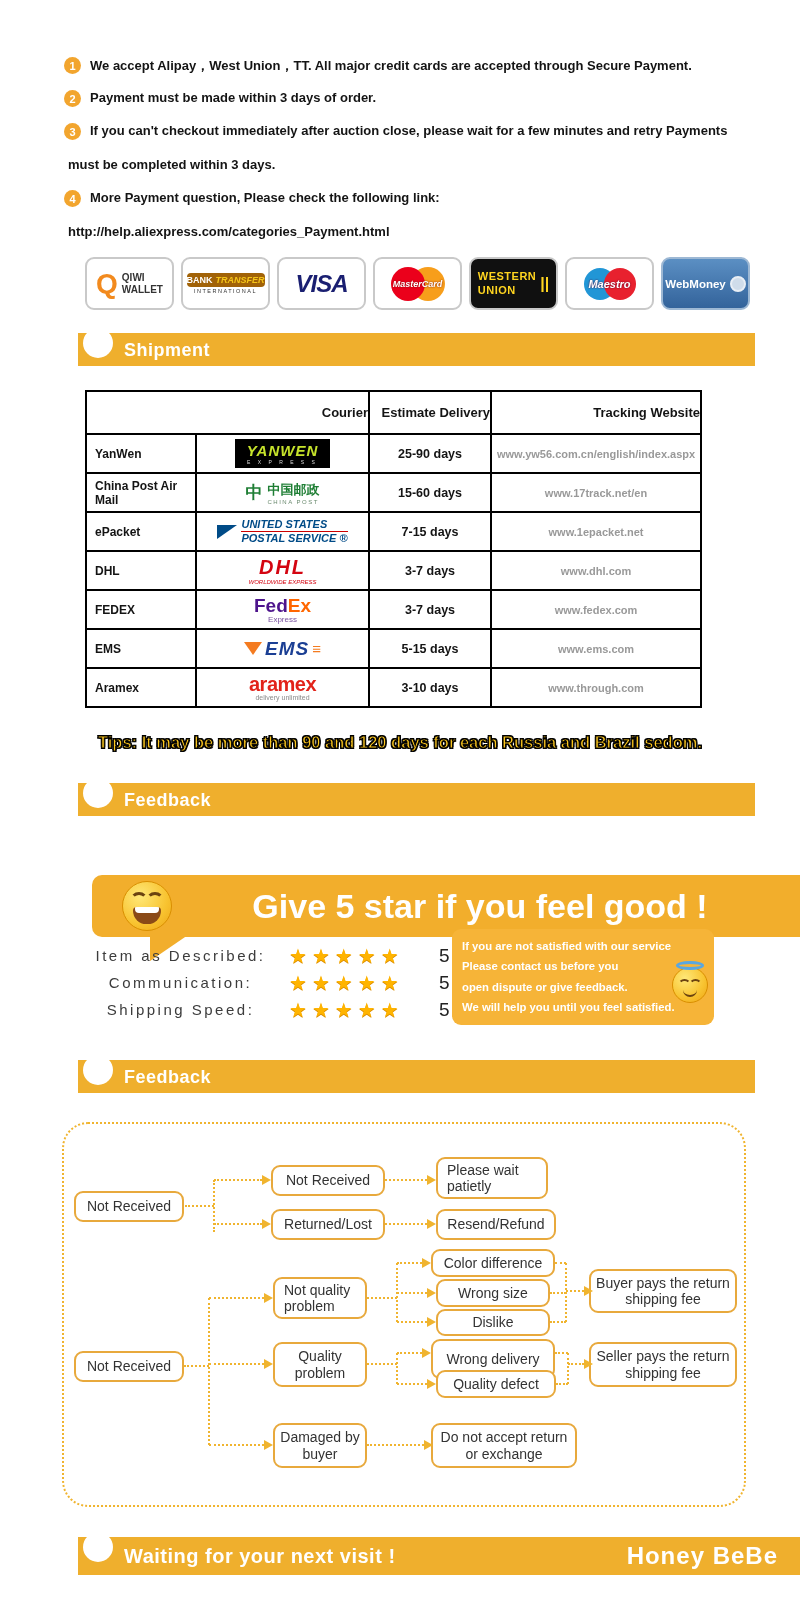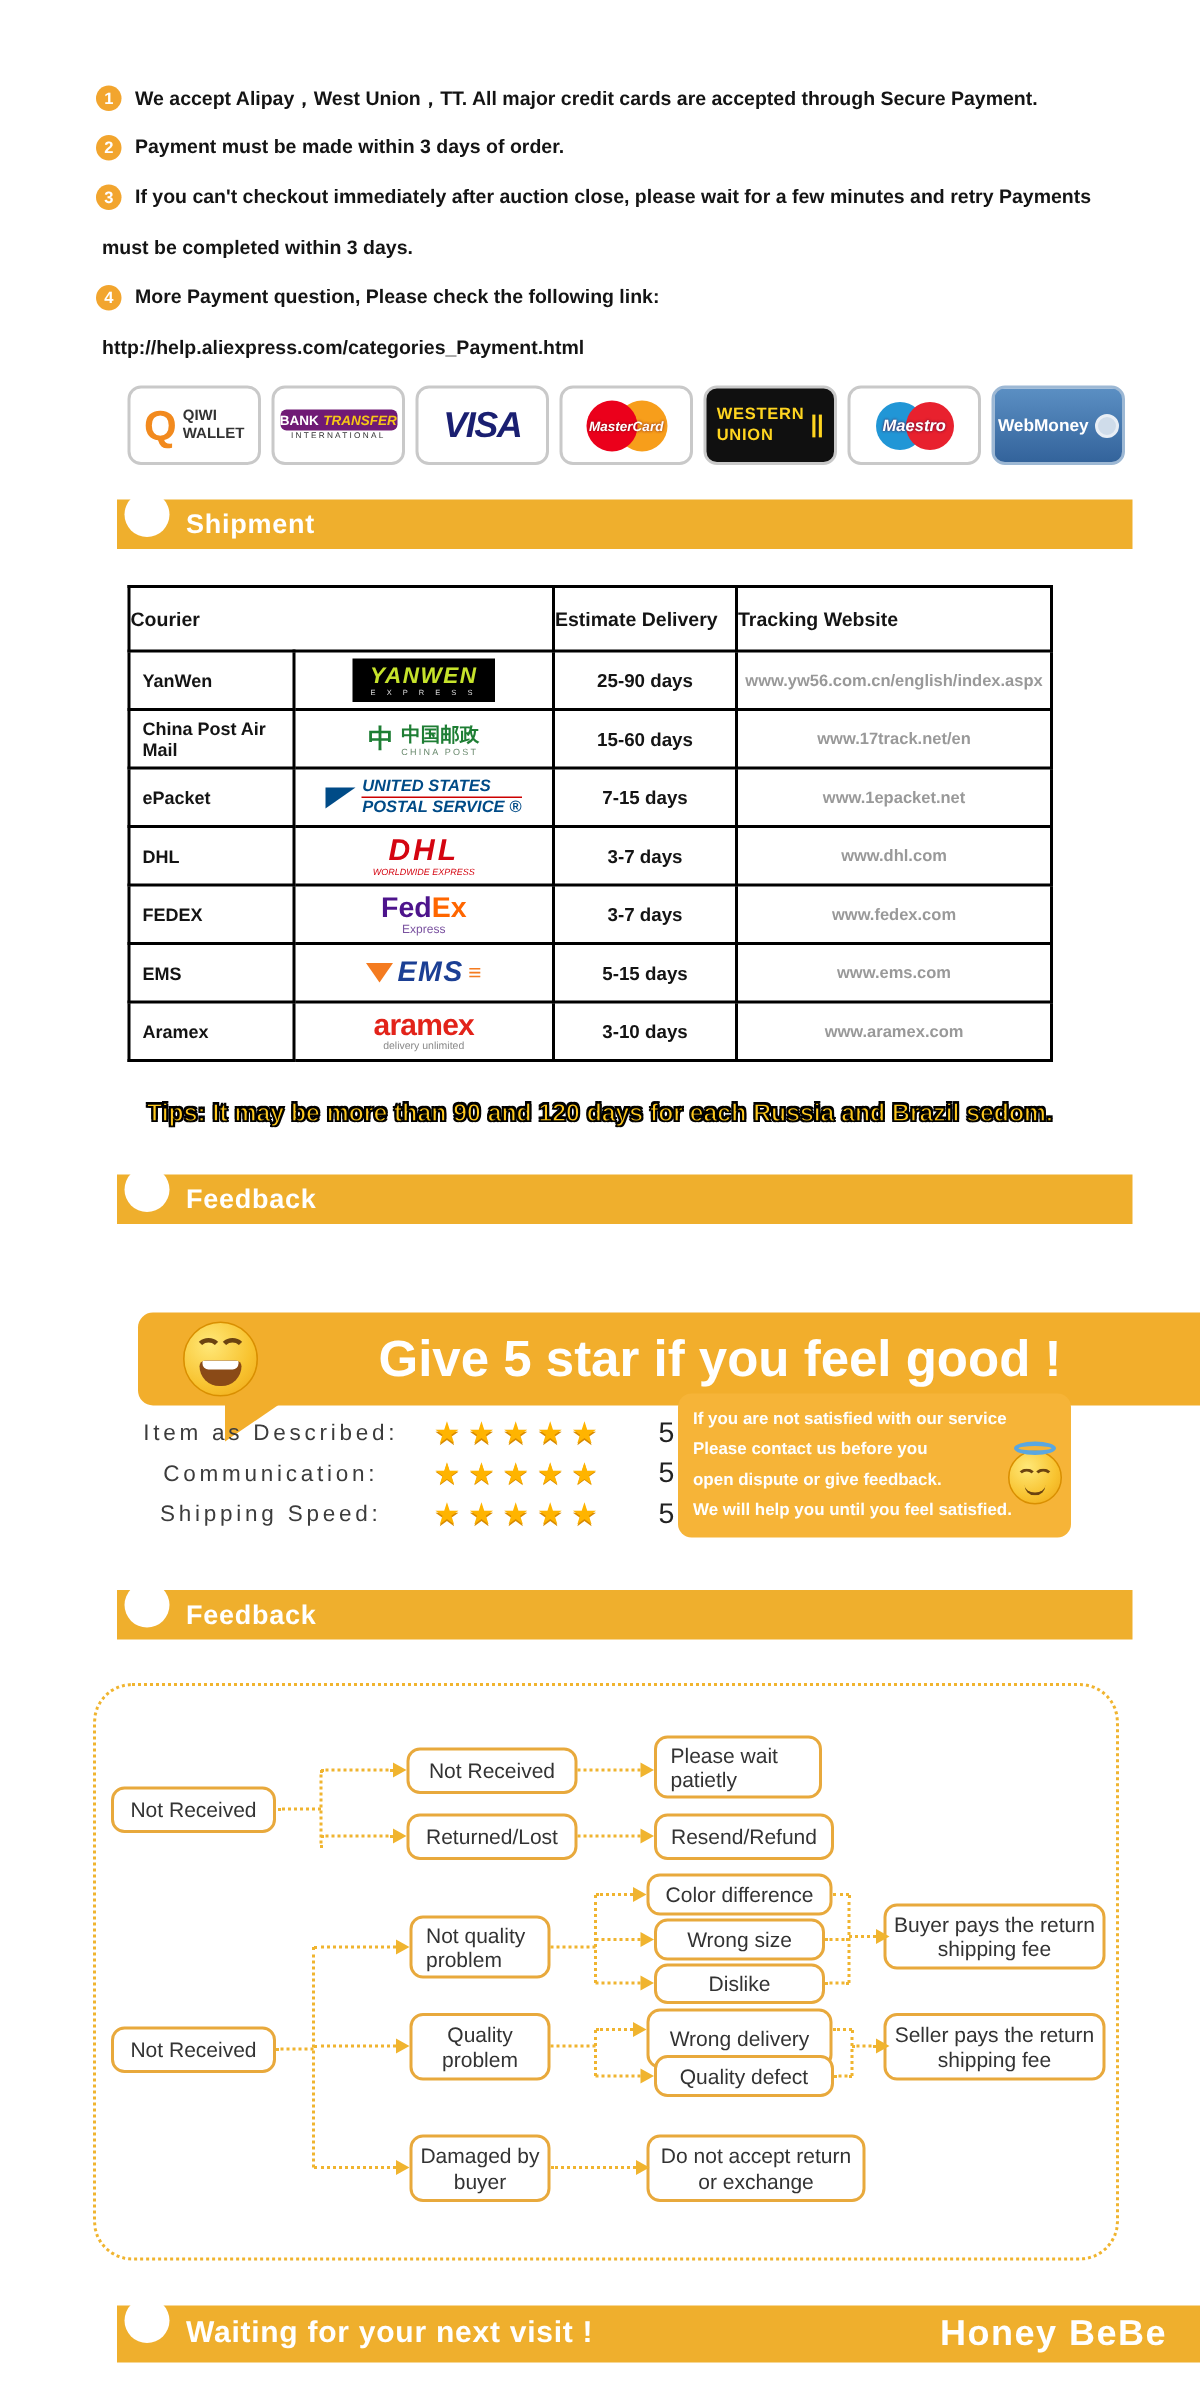--- a/index.html
+++ b/index.html
@@ -26,21 +26,21 @@
 
   
   .cards{position:absolute;left:85px;top:257px;display:flex;gap:7px;}
   .card{width:89px;height:53px;border:2px solid #c9c9c9;border-radius:9px;background:#fff;
         box-sizing:border-box;display:flex;align-items:center;justify-content:center;overflow:hidden;}
   .card.dark{background:#101010;}
   .card.blue{background:linear-gradient(#5b8fc3,#33639b);border-color:#9db8d4;}
   .qiwi-q{color:#F28A1E;font-size:28px;font-weight:bold;margin-right:4px;line-height:1;}
   .qiwi-t span{display:block;font-size:10px;font-weight:bold;color:#333;line-height:1.15;}
   .bank-wrap{text-align:center;}
-  .bank-black{background:#701a75;border-radius:4px;padding:2px 0;display:flex;gap:3px;align-items:center;}
+  .bank-black{background:#a16207;border-radius:4px;padding:2px 0;display:flex;gap:3px;align-items:center;}
   .bank-black .b1{color:#fff;font-size:9px;font-weight:bold;}
   .bank-black .b2{color:#f5c518;font-size:9px;font-weight:bold;font-style:italic;}
   .bank-int{font-size:5.5px;letter-spacing:1.5px;color:#333;margin-top:1px;}
   .visa-t{color:#1A1F71;font-size:24px;font-weight:bold;font-style:italic;letter-spacing:-1px;}
   .mc{position:relative;width:58px;height:38px;}
   .mc .c1{position:absolute;left:2px;top:2px;width:34px;height:34px;border-radius:50%;background:#EB001B;}
   .mc .c2{position:absolute;right:2px;top:2px;width:34px;height:34px;border-radius:50%;background:#F79E1B;z-index:0;}
   .mc .mct{position:absolute;left:0;right:0;top:14px;text-align:center;color:#fff;font-size:9px;
         font-weight:bold;font-style:italic;z-index:2;text-shadow:0 0 2px #7a1010;}
   .wu{display:flex;align-items:center;gap:4px;}
@@ -51,21 +51,21 @@
   .mst .c1{position:absolute;left:4px;top:3px;width:32px;height:32px;border-radius:50%;background:#2196d6;}
   .mst .c2{position:absolute;right:4px;top:3px;width:32px;height:32px;border-radius:50%;background:#E8212E;}
   .mst .mt{position:absolute;left:0;right:0;top:13px;text-align:center;color:#fff;font-size:11px;
         font-weight:bold;font-style:italic;z-index:2;text-shadow:0 0 2px #503;}
   .wm{display:flex;align-items:center;gap:4px;color:#fff;font-size:11.5px;font-weight:bold;}
   .wm-globe{width:12px;height:12px;border:2px solid #e8eef5;border-radius:50%;position:relative;background:#cfdcea;}
 
   
   table.ship{position:absolute;left:85px;top:390px;width:615px;border-collapse:collapse;table-layout:fixed;}
   .ship th,.ship td{border:2px solid #000;padding:0;}
-  .ship th{height:41px;font-size:13px;font-weight:bold;text-align:left;}
+  .ship th{height:41px;font-size:13px;font-weight:bold;text-align:right;}
   .ship td{height:37px;}
   .cname{font-size:12px;font-weight:bold;padding-left:8px !important;text-align:left;}
   .clogo{text-align:center;}
   .cdays{font-size:12.5px;font-weight:bold;text-align:center;}
   .curl{font-size:11px;color:var(--url_gray);text-align:center;font-weight:bold;}
   .lg-yanwen{display:inline-block;background:#000;padding:3px 12px;text-align:center;}
   .lg-yanwen .l1{color:#C6E32B;font-style:italic;font-weight:bold;font-size:15px;letter-spacing:1px;display:block;}
   .lg-yanwen .l2{color:#ddd;font-size:5px;letter-spacing:3px;display:block;}
   .lg-cp{display:flex;align-items:center;justify-content:center;gap:5px;}
   .lg-cp .emb{color:#1e7e34;font-size:17px;font-weight:bold;}
@@ -313,21 +313,21 @@
     </tr>
     <tr>
       <td class="cname">Aramex</td>
       <td class="clogo">
         <span class="lg-aramex">
           <span class="l1">aramex</span>
           <span class="l2">delivery unlimited</span>
         </span>
       </td>
       <td class="cdays">3-10 days</td>
-      <td class="curl">www.aramex.com</td>
+      <td class="curl">www.through.com</td>
     </tr>
   </tbody>
     </table>
 
   <div class="tips">Tips: It may be more than 90 and 120 days for each Russia and Brazil sedom.</div>
 
   <div class="ribbon" style="top:783px">
     <span class="notch"></span>
     <span class="rlabel">Feedback</span>
   </div>

